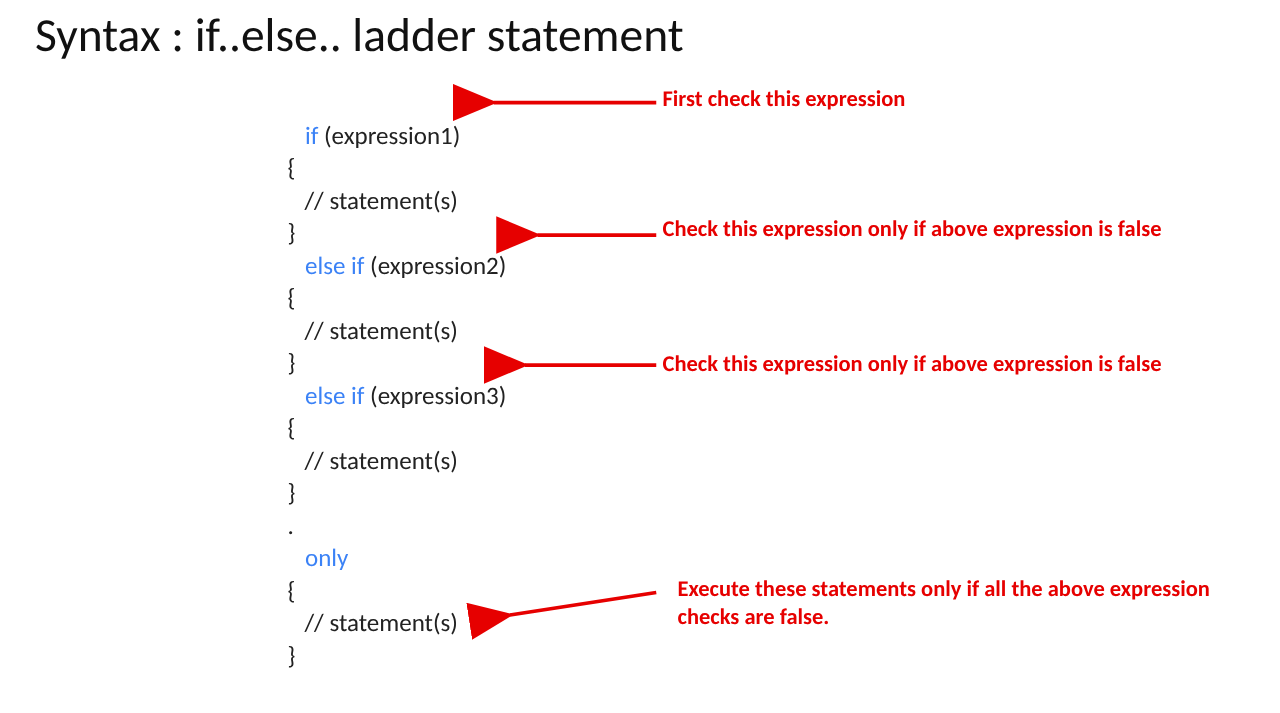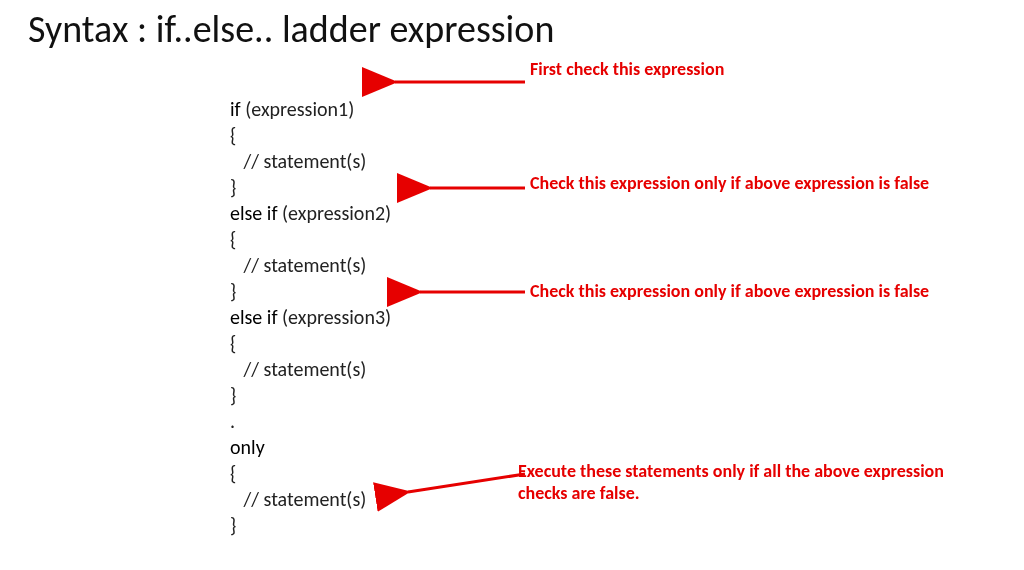--- a/index.html
+++ b/index.html
@@ -24,41 +24,41 @@
   .code-block {
     position: absolute;
     left: 230px;
     top: 70px;
     font-size: 20px;
     line-height: 26px;
     font-family: "Segoe UI", Calibri, Arial, sans-serif;
     color: #222;
     white-space: pre;
   }
-  .kw { color: #000000; } 
+  .kw { color: #3b82f6; margin-left: 14px; } 
   .annot {
     position: absolute;
     color: #e60000;
     font-weight: 700;
     font-size: 18px;
     line-height: 22px;
   }
   svg.arrows {
     position: absolute;
     left: 0;
     top: 0;
     width: 1024px;
     height: 570px;
     pointer-events: none;
   }
 </style>
 </head>
 <body>
 
-<div class="title">Syntax : if..else.. ladder expression</div>
+<div class="title">Syntax : if..else.. ladder statement</div>
 
 <div class="code-block">
 <span><span class="kw">if</span><span> (expression1)</span></span>
 <span>{</span>
 <span>   // statement(s)</span>
 <span>}</span>
 <span><span class="kw">else if</span><span> (expression2)</span></span>
 <span>{</span>
 <span>   // statement(s)</span>
 <span>}</span>
@@ -66,26 +66,26 @@
 <span>{</span>
 <span>   // statement(s)</span>
 <span>}</span>
 <span>.</span>
 <span><span class="kw">only</span></span>
 <span>{</span>
 <span>   // statement(s)</span>
 <span>}</span>
 </div>
 
-<div class="annot" style="left:530px; top:58px;">First check this expression</div>
+<div class="annot" style="left:530px; top:68px;">First check this expression</div>
 <div class="annot" style="left:530px; top:172px; max-width:440px;">Check this expression only if above expression
 is false</div>
 <div class="annot" style="left:530px; top:280px; max-width:470px;">Check this expression only if above expression is
 false</div>
-<div class="annot" style="left:518px; top:460px; max-width:460px;">Execute these statements only if all the above
+<div class="annot" style="left:542px; top:460px; max-width:460px;">Execute these statements only if all the above
 expression checks are false.</div>
 
 <svg class="arrows">
   <defs>
     <marker id="ah" markerWidth="12" markerHeight="10" refX="1" refY="5" orient="auto">
       <path d="M12,0 L0,5 L12,10 Z" fill="#e60000"></path>
     </marker>
   </defs>
 
   <line x1="525" y1="82" x2="395" y2="82" stroke="#e60000" stroke-width="3" marker-end="url(#ah)"></line>

